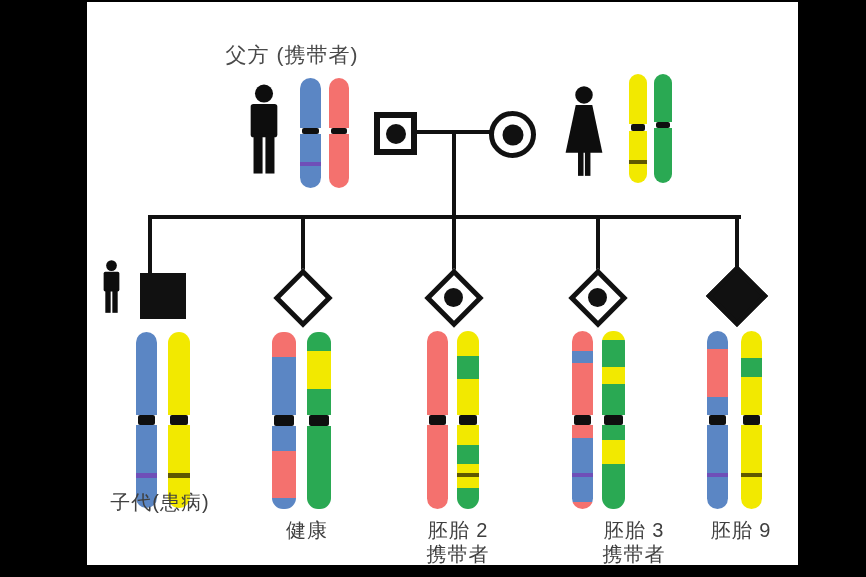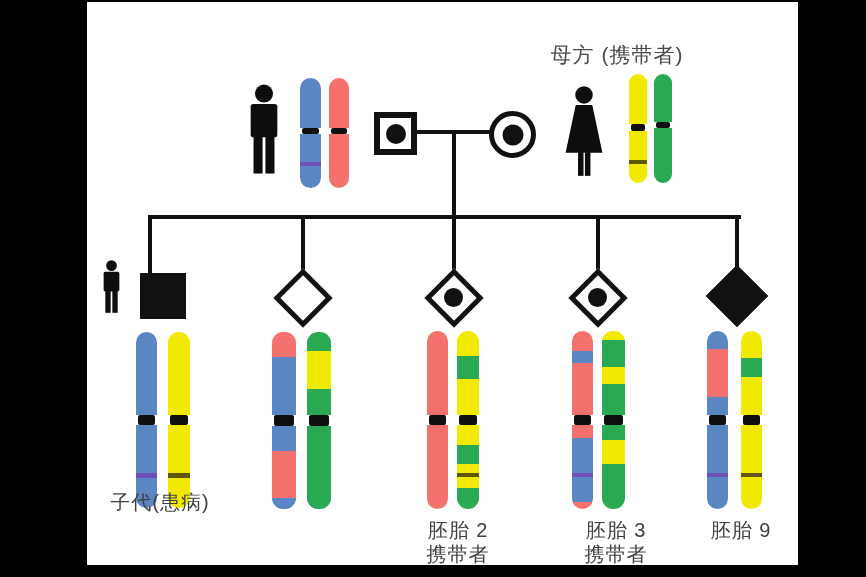--- a/index.html
+++ b/index.html
@@ -67,34 +67,34 @@
   #sym-e4{left:715px;top:274px;}
   .carrier-dot{position:absolute;width:19px;height:19px;background:#111;border-radius:50%;}
   #dot-e2{left:444px;top:288px;}
   #dot-e3{left:588px;top:288px;}
 
   
   .clabel{position:absolute;width:150px;text-align:center;font-size:20px;line-height:24px;color:#3f3f3f;letter-spacing:1px;}
   #label-c1{left:85px;top:490px;}
   #label-e1{left:232px;top:518px;}
   #label-e2{left:383px;top:518px;}
-  #label-e3{left:541px;top:518px;}
+  #label-e3{left:559px;top:518px;}
   #label-e4{left:666px;top:518px;}
 </style>
 </head>
 <body>
 
 <div class="stage">
 
   <div class="bar bar-left"></div>
   <div class="bar bar-right"></div>
   <div class="bar bar-bottom"></div>
   <div class="bar bar-top"></div>
 
-  <div class="plabel" id="mother-label">母方 (携带者)</div>
+  <div class="plabel" id="father-label">父方 (携带者)</div>
 
   <svg class="figure" id="father-figure" viewBox="0 0 44 105" preserveAspectRatio="xMidYMid meet">
     <circle cx="22" cy="10" r="9.5" fill="currentColor"></circle>
     <rect x="8" y="21" width="28" height="35" rx="3" fill="currentColor"></rect>
     <rect x="11" y="52" width="9.5" height="42" fill="currentColor"></rect>
     <rect x="23.5" y="52" width="9.5" height="42" fill="currentColor"></rect>
   </svg>
   <svg class="figure" id="mother-figure" viewBox="0 0 50 105" preserveAspectRatio="xMidYMid meet">
     <circle cx="25" cy="10" r="9.5" fill="currentColor"></circle>
     <path d="M16 21 h18 l11 52 h-40 z" fill="currentColor"></path>
@@ -241,20 +241,21 @@
       <div style="height: 27%; background: rgb(242, 233, 0); flex: 0 0 27%;"></div>
       <div style="height: 2%; background: rgb(95, 88, 0); flex: 0 0 2%;"></div>
       <div style="height: 18%; background: rgb(242, 233, 0); flex: 0 0 18%;"></div>
     </div>
 
   <div class="clabel" id="label-c1">
     <div>子代(患病)</div>
     <div></div>
   </div>
   <div class="clabel" id="label-e1">
+    <div>健康</div>
   </div>
   <div class="clabel" id="label-e2">
     <div>胚胎 2</div>
     <div>携带者</div>
   </div>
   <div class="clabel" id="label-e3">
     <div>胚胎 3</div>
     <div>携带者</div>
   </div>
   <div class="clabel" id="label-e4">

